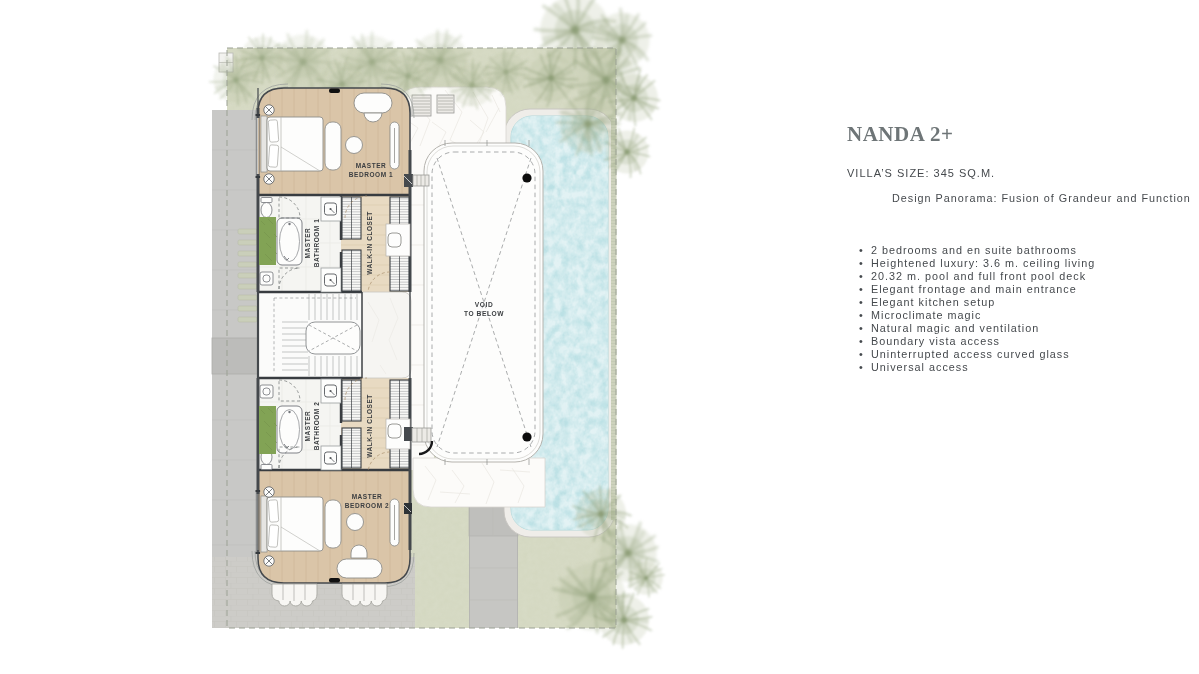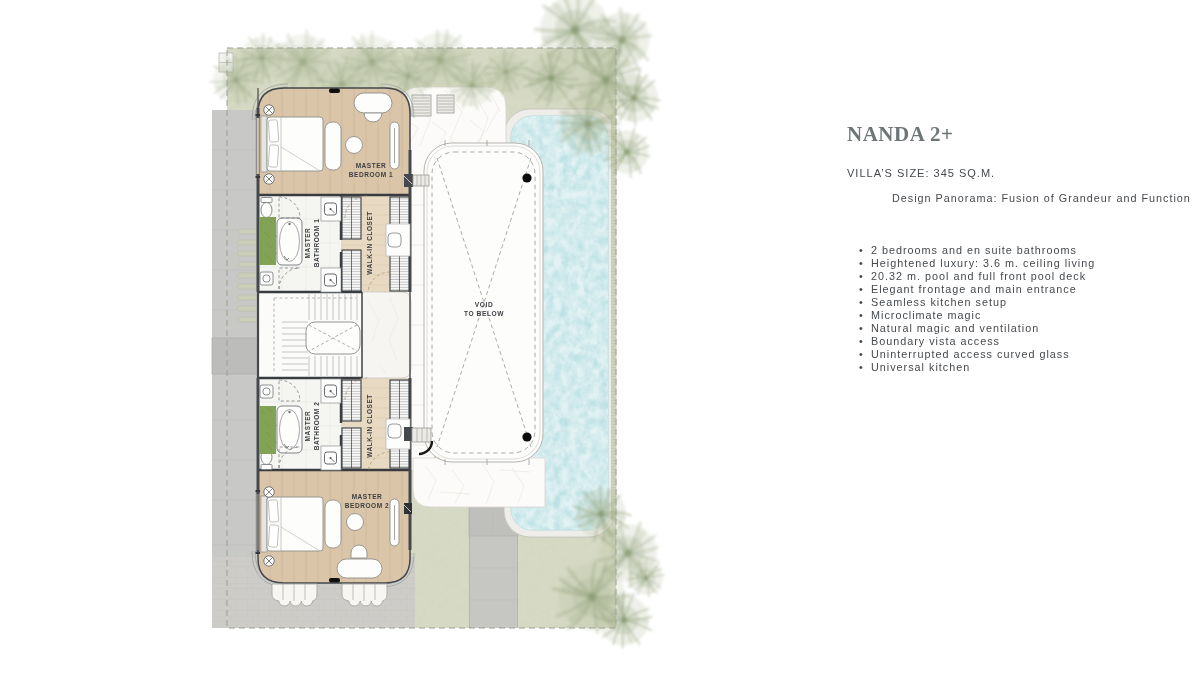--- a/index.html
+++ b/index.html
@@ -562,21 +562,21 @@
 
     <div class="line1">VILLA’S SIZE: 345 SQ.M.</div>
 
     <div class="line2">Design Panorama: Fusion of Grandeur and Function</div>
 
     <ul>
       <li>2 bedrooms and en suite bathrooms</li>
       <li>Heightened luxury: 3.6 m. ceiling living</li>
       <li>20.32 m. pool and full front pool deck</li>
       <li>Elegant frontage and main entrance</li>
-      <li>Seamless kitchen setup</li>
+      <li>Elegant kitchen setup</li>
       <li>Microclimate magic</li>
       <li>Natural magic and ventilation</li>
       <li>Boundary vista access</li>
       <li>Uninterrupted access curved glass</li>
-      <li>Universal kitchen</li>
+      <li>Universal access</li>
     </ul>
   </div>
 </div>
 
 </body></html>

